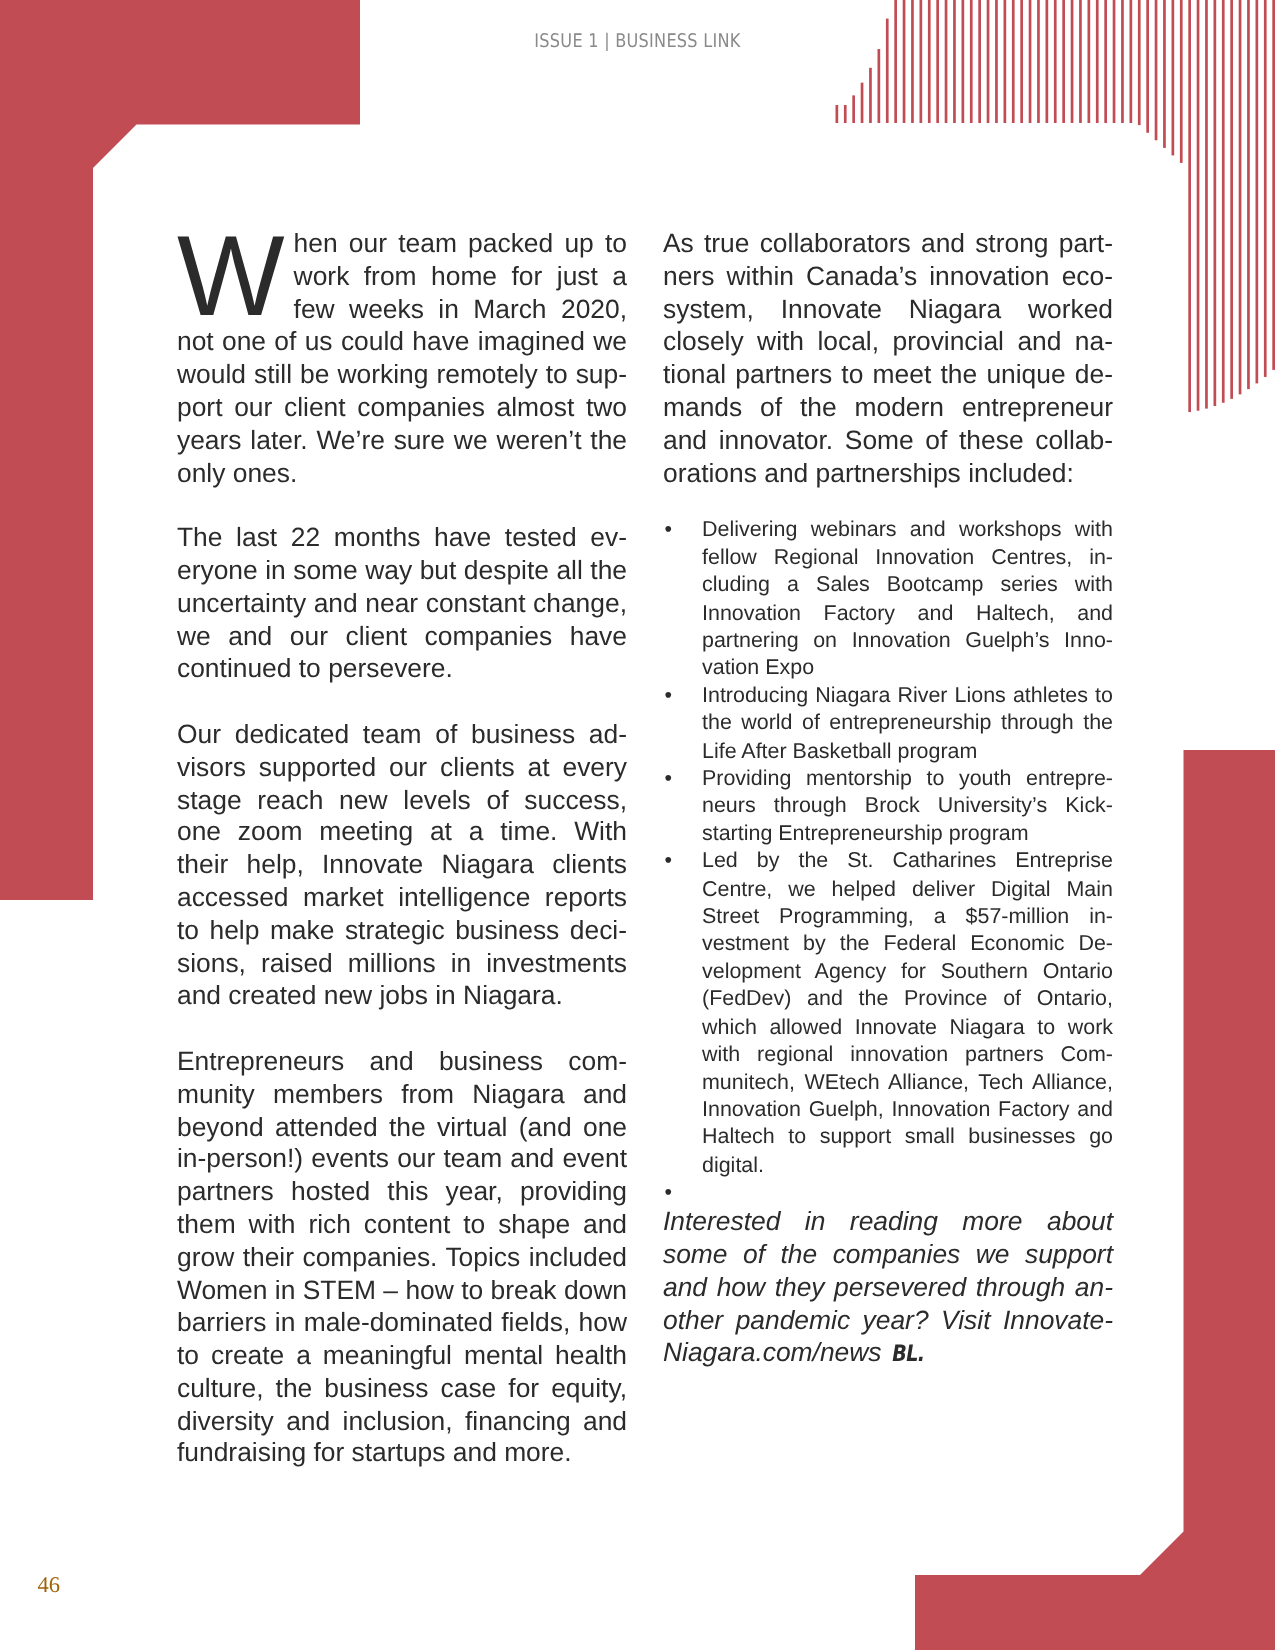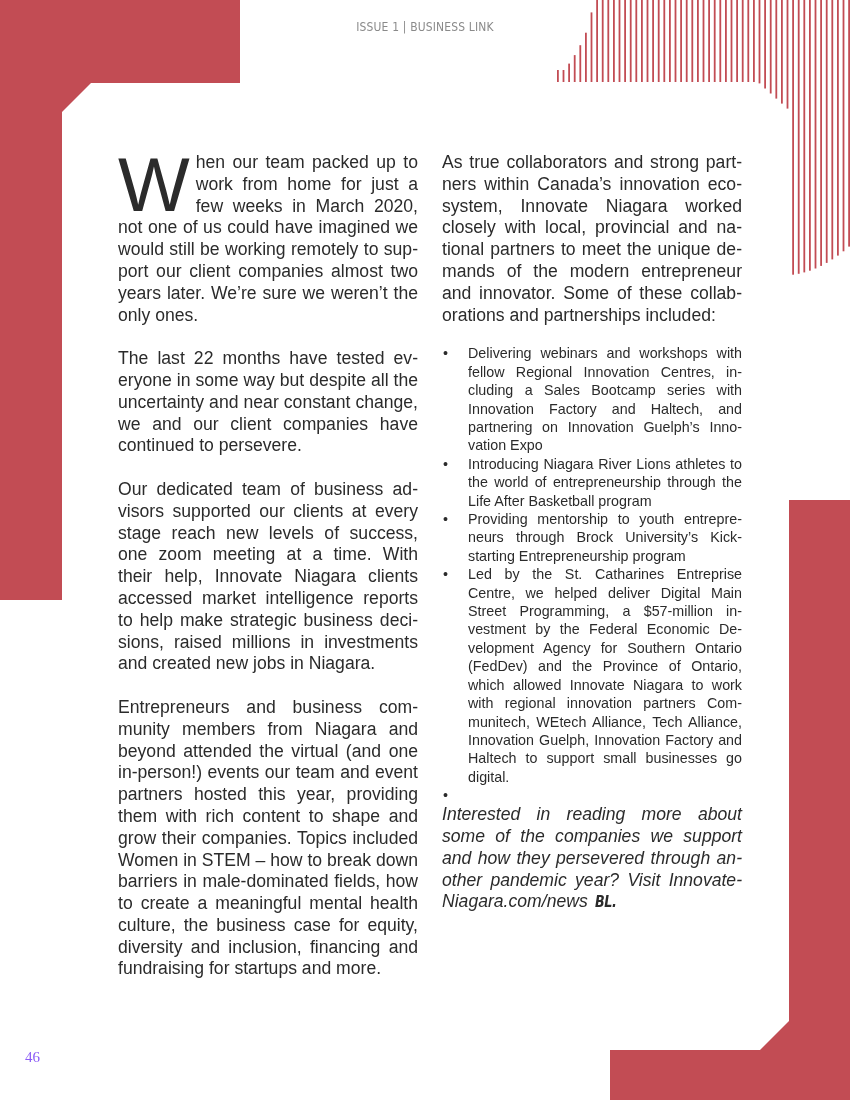--- a/index.html
+++ b/index.html
@@ -9,21 +9,21 @@
   .col { position:absolute; width:300px; font-size:17.6px; line-height:21.8px; text-align:justify; hyphens:manual; }
   .col-left { left:118px; top:152px; }
   .col-right { left:442px; top:152px; }
   .para { margin:0 0 21.8px 0; }
   .dropcap { float:left; font-size:76px; line-height:58px; margin:4px 6px 0 0; color:#2b2b2b; font-family:"Liberation Sans", sans-serif; }
   ul.bullets { list-style:none; margin:0; padding:0; font-size:14.3px; line-height:18.4px; }
   ul.bullets li { position:relative; padding-left:26px; text-align:justify; }
   ul.bullets li .dot { position:absolute; left:1px; top:0; }
   .closing { margin-top:18px;font-style:italic; }
   .bl { font-family:"DejaVu Sans", sans-serif; font-weight:bold; font-size:15px; letter-spacing:-0.5px; transform:scaleX(0.85); display:inline-block; }
-  .pagenum { position:absolute; left:25px; top:1049px; font-family:"Liberation Serif", serif; font-size:15px; color:#8b5cf6; }
+  .pagenum { position:absolute; left:25px; top:1049px; font-family:"Liberation Serif", serif; font-size:15px; color:#a16207; }
 </style>
 </head>
 <body>
 
 <svg width="850" height="1100" style="position:absolute;left:0;top:0;">
 
   <polygon points="0,0 240,0 240,83 91,83 62,112 62,600 0,600" fill="#c24c54"></polygon>
 
   <polygon points="789,500 850,500 850,1100 610,1100 610,1050 760,1050 789,1021" fill="#c24c54"></polygon>
 </svg>

